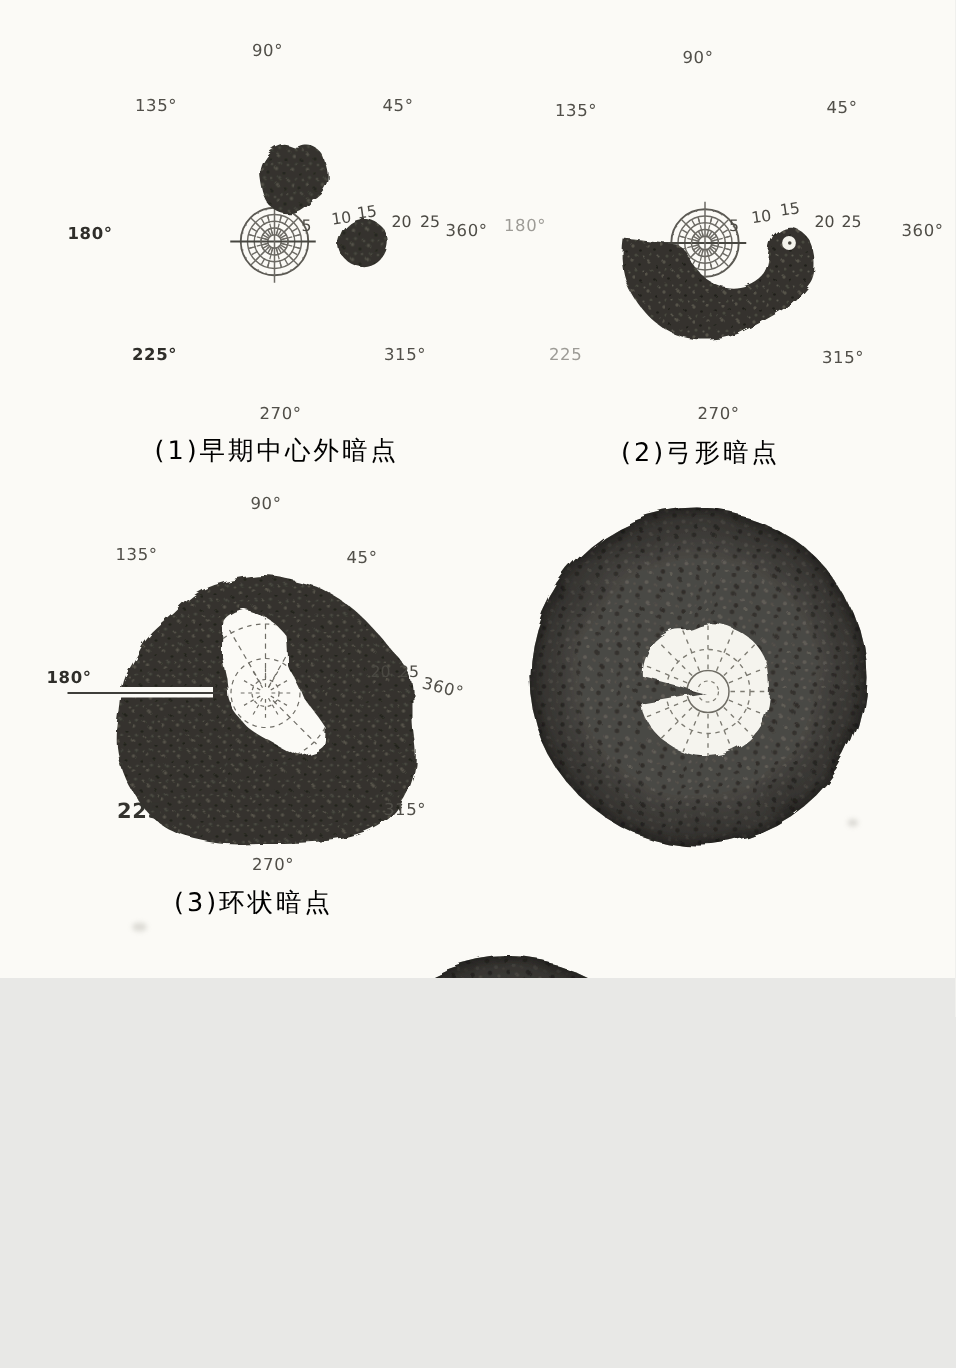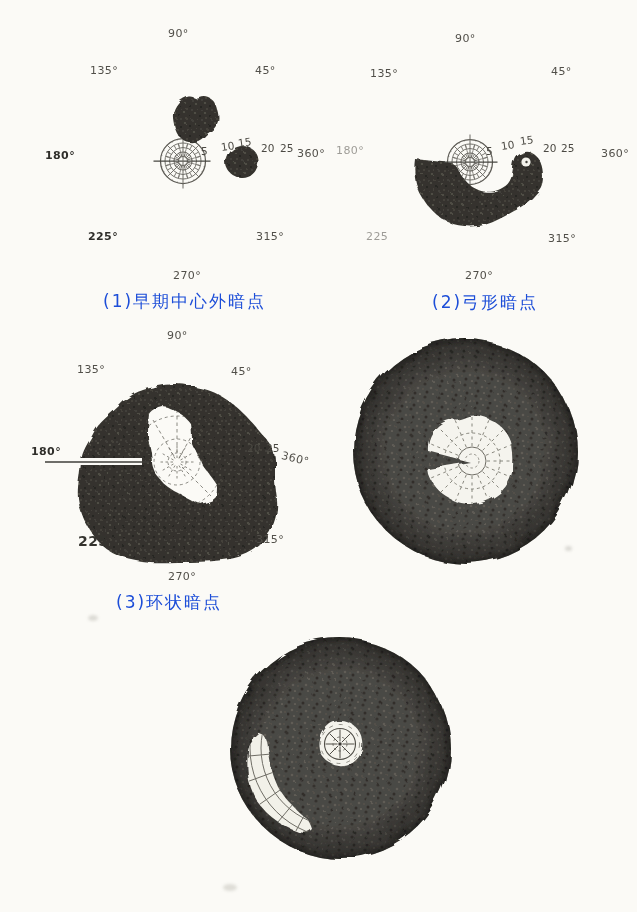--- a/index.html
+++ b/index.html
@@ -1,26 +1,26 @@
 <!DOCTYPE html>
 <html><head>
 <meta charset="utf-8">
 <style>
   html,body{margin:0;padding:0;background:#e8e8e6;}
-  .page{position:relative;width:637px;height:912px;background:#fbfaf6;overflow:hidden;
+  .page{position:relative;width:637px;height:652px;background:#fbfaf6;overflow:hidden;
         font-family:"DejaVu Sans","Liberation Sans",sans-serif;}
   svg.panel{position:absolute;overflow:visible;}
   .lbl{position:absolute;font-size:11px;color:#514f49;letter-spacing:.4px;white-space:nowrap;line-height:1;}
   .lbl.b{font-weight:bold;color:#2f2e2a;}
   .lbl.f{opacity:.55;}
   .lbl.big{font-size:14px;font-weight:bold;color:#34332e;}
   .tick{position:absolute;font-size:10.5px;color:#4b4943;white-space:nowrap;line-height:1;}
   .r8{transform:rotate(-8deg);}
   .r14{transform:rotate(14deg);transform-origin:left top;}
-  .cap{position:absolute;font-size:17px;color:#1d4ed8;letter-spacing:2px;white-space:nowrap;line-height:1.2;}
+  .cap{position:absolute;font-size:17px;color:#000000;letter-spacing:2px;white-space:nowrap;line-height:1.2;}
   .smudge{position:absolute;border-radius:50%;filter:blur(1.6px);}
 </style>
 </head>
 <body>
 
 <div class="page">
 
   <svg width="0" height="0" style="position:absolute" aria-hidden="true">
     <defs>
       <pattern id="grainDark" width="10" height="10" patternUnits="userSpaceOnUse">
@@ -304,19 +304,19 @@
   <span class="lbl" style="left:231px;top:366px">45°</span>
   <span class="lbl b" style="left:31px;top:446px">180°</span>
   <span class="lbl r14" style="left:283px;top:450px">360°</span>
   <span class="lbl big" style="left:78px;top:534px">225</span>
   <span class="lbl" style="left:256px;top:534px">315°</span>
   <span class="lbl" style="left:168px;top:571px">270°</span>
   <span class="tick" style="left:247px;top:443px">20</span>
   <span class="tick" style="left:266px;top:443px">25</span>
 
   <span class="cap" style="left:103px;top:291px">(1)早期中心外暗点</span>
-  <span class="cap" style="left:432px;top:292px">(2)弓形暗点</span>
+  <span class="cap" style="left:414px;top:292px">(2)弓形暗点</span>
   <span class="cap" style="left:116px;top:592px">(3)环状暗点</span>
 
   <div class="smudge" style="left:88px;top:615px;width:10px;height:6px;background:#b8b6ae;opacity:.45"></div>
   <div class="smudge" style="left:565px;top:546px;width:7px;height:5px;background:#a9a7a0;opacity:.4"></div>
   <div class="smudge" style="left:223px;top:884px;width:14px;height:7px;background:#c2c0b8;opacity:.5"></div>
 </div>
 
 </body></html>

